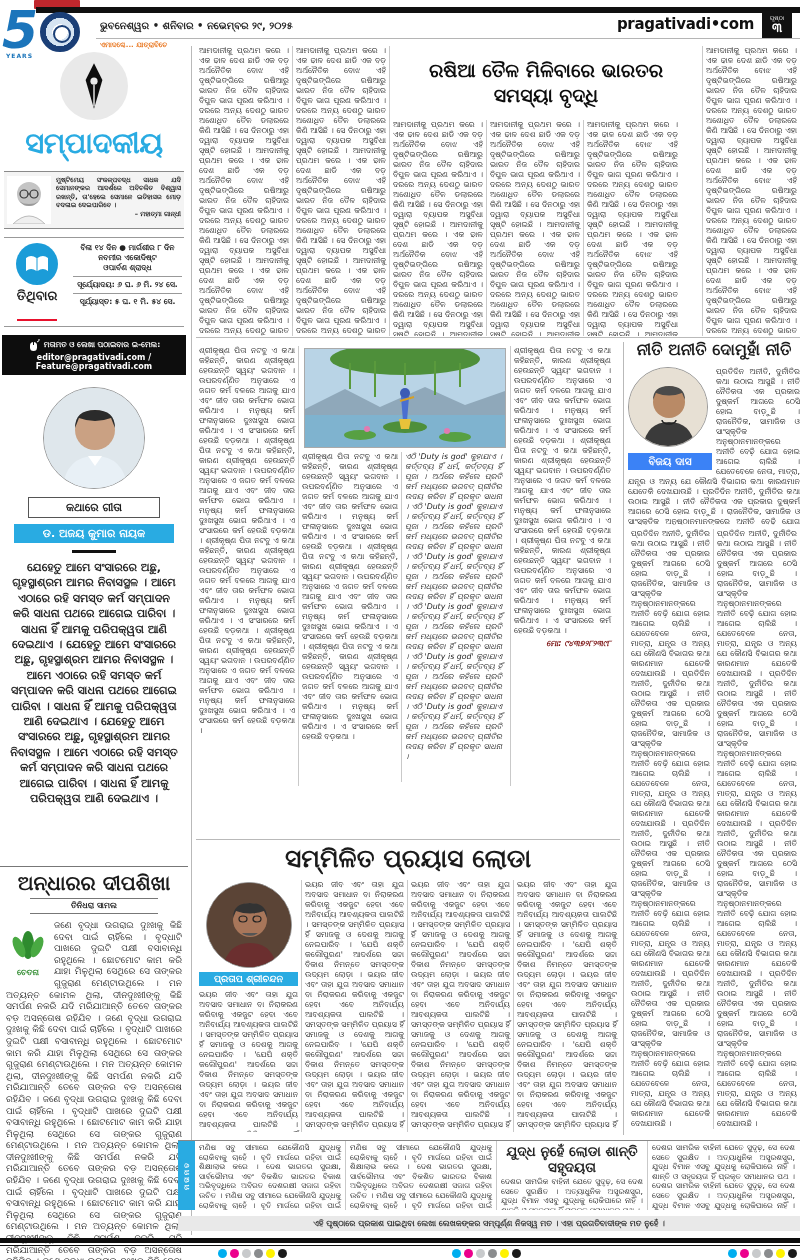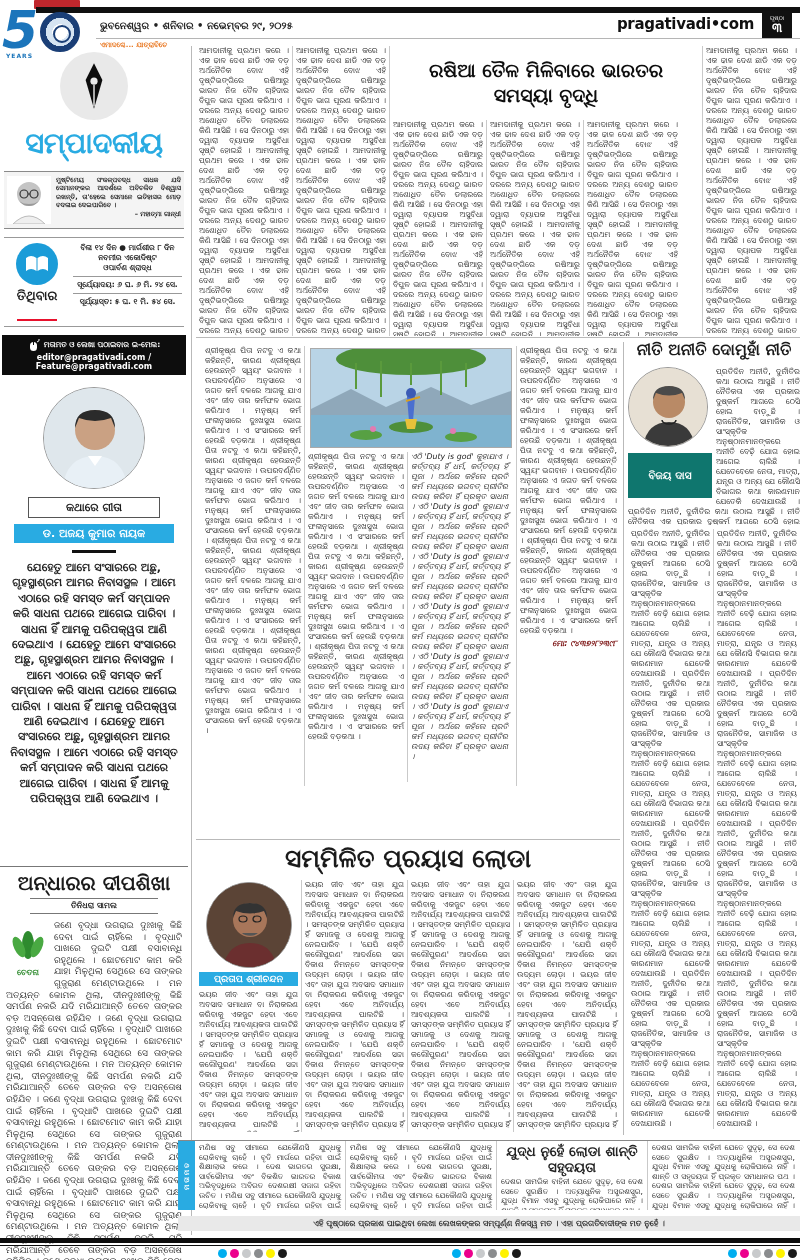--- a/index.html
+++ b/index.html
@@ -66,37 +66,37 @@
   .tcol:last-child { border-right:none; }
   .tmid { width:313px; border-right:1px solid #c9c9c9; }
   .tmid-headline { height:74px; display:flex; align-items:center; justify-content:center; text-align:center;
                    font-size:19px; line-height:25px; font-weight:900; color:#0d0d0d; padding:0 8px; }
   .tmid-cols { display:flex; height:216px; }
   .tmid-cols .tcol { height:216px; }
   .tmid-cols .tcol:last-child { border-right:none; }
   
   .sinking { position:absolute; left:196px; top:342px; width:424px; height:494px; }
   .sinking-title { text-align:center; font-size:36px; font-weight:900; letter-spacing:-1px; height:50px; line-height:50px; }
-  .sink-cols { display:flex; height:440px; margin-top:4px;justify-content:flex-end; }
+  .sink-cols { display:flex; height:440px; margin-top:4px; }
   .scol { width:103px; padding:0 3px; border-right:1px solid #c9c9c9; height:440px; overflow:hidden;
           text-align:justify; font-size:7.8px; line-height:10px; color:#222; }
   .swrap { width:212px; border-right:1px solid #c9c9c9; }
   .krishna { width:202px; height:100px; margin:2px auto 4px auto; border:1px solid #aaa; }
   .swrap-cols { display:flex; height:330px; }
   .swrap-cols .scol { height:330px; }
   .swrap-cols .scol:last-child { border-right:none;font-style:italic; }
   .scol:last-child { border-right:none; }
   .sink-sign { text-align:right; font-size:8px; font-weight:900; color:#7a1010; font-style:italic; margin-top:3px; }
   
   .niti { position:absolute; left:628px; top:340px; width:172px; height:796px; }
   .niti-title { text-align:center; font-size:16px; font-weight:900; line-height:19px; }
   .niti-top { margin-top:8px; overflow:hidden; height:158px; }
   .niti-photo-block { float:left; width:84px; margin-right:4px; }
   .niti-photo { width:80px; height:80px; border-radius:50%; border:1px solid #999; overflow:hidden; background:#e7e0d4; }
-  .niti-name { margin-top:6px; background:#0f766e; color:#fff; text-align:center; font-size:10.5px; font-weight:900; padding:16px 0; }
+  .niti-name { margin-top:6px; background:#3b82f6; color:#fff; text-align:center; font-size:10.5px; font-weight:900; padding:2px 0; }
   .niti-toptext { text-align:justify; font-size:7.8px; line-height:10px; color:#222; }
   .niti-cols { display:flex; height:600px; margin-top:4px; }
   .ncol { width:86px; padding:0 3px; border-right:1px solid #c9c9c9; height:600px; overflow:hidden;
           text-align:justify; font-size:7.8px; line-height:10px; color:#222; }
   .ncol:last-child { border-right:none; }
   
   .sammilita { position:absolute; left:196px; top:842px; width:424px; height:292px; }
   .sam-title { text-align:center; font-size:25px; font-weight:900; height:34px; line-height:34px; }
   .sam-cols { display:flex; height:252px; margin-top:4px; }
   .samcol { width:106px; padding:0 3px; border-right:1px solid #c9c9c9; height:252px; overflow:hidden;

